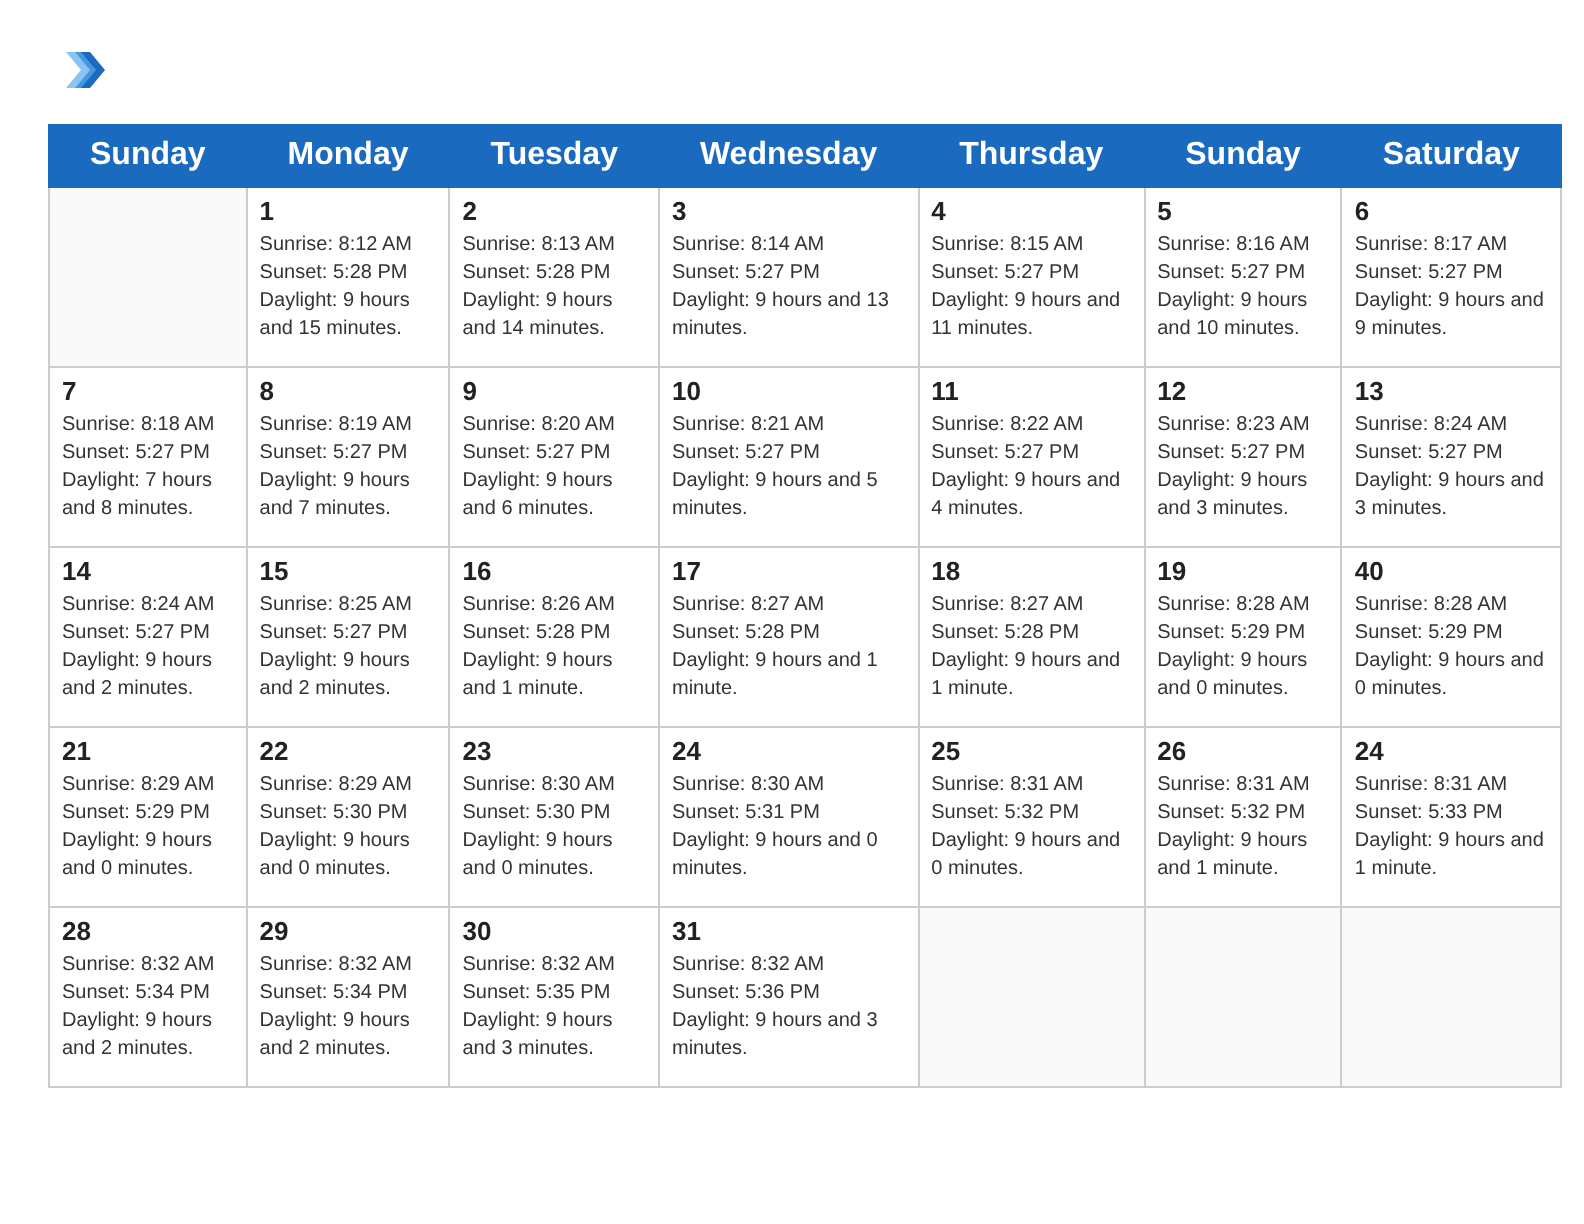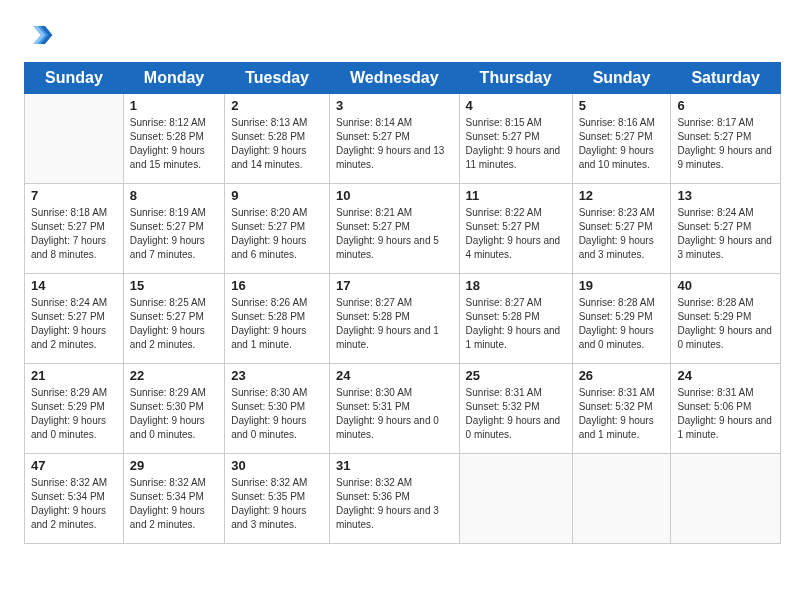--- a/index.html
+++ b/index.html
@@ -225,26 +225,26 @@
         <td>
           <div class="day-number">25</div>
           <div class="day-info"><span>Sunrise: 8:31 AM</span><br><span>Sunset: 5:32 PM</span><br><span>Daylight: 9 hours and 0 minutes.</span></div>
         </td>
         <td>
           <div class="day-number">26</div>
           <div class="day-info"><span>Sunrise: 8:31 AM</span><br><span>Sunset: 5:32 PM</span><br><span>Daylight: 9 hours and 1 minute.</span></div>
         </td>
         <td>
           <div class="day-number">24</div>
-          <div class="day-info"><span>Sunrise: 8:31 AM</span><br><span>Sunset: 5:06 PM</span><br><span>Daylight: 9 hours and 1 minute.</span></div>
-        </td>
-      </tr>
-      <tr>
-        <td>
-          <div class="day-number">47</div>
+          <div class="day-info"><span>Sunrise: 8:31 AM</span><br><span>Sunset: 5:33 PM</span><br><span>Daylight: 9 hours and 1 minute.</span></div>
+        </td>
+      </tr>
+      <tr>
+        <td>
+          <div class="day-number">28</div>
           <div class="day-info"><span>Sunrise: 8:32 AM</span><br><span>Sunset: 5:34 PM</span><br><span>Daylight: 9 hours and 2 minutes.</span></div>
         </td>
         <td>
           <div class="day-number">29</div>
           <div class="day-info"><span>Sunrise: 8:32 AM</span><br><span>Sunset: 5:34 PM</span><br><span>Daylight: 9 hours and 2 minutes.</span></div>
         </td>
         <td>
           <div class="day-number">30</div>
           <div class="day-info"><span>Sunrise: 8:32 AM</span><br><span>Sunset: 5:35 PM</span><br><span>Daylight: 9 hours and 3 minutes.</span></div>
         </td>

